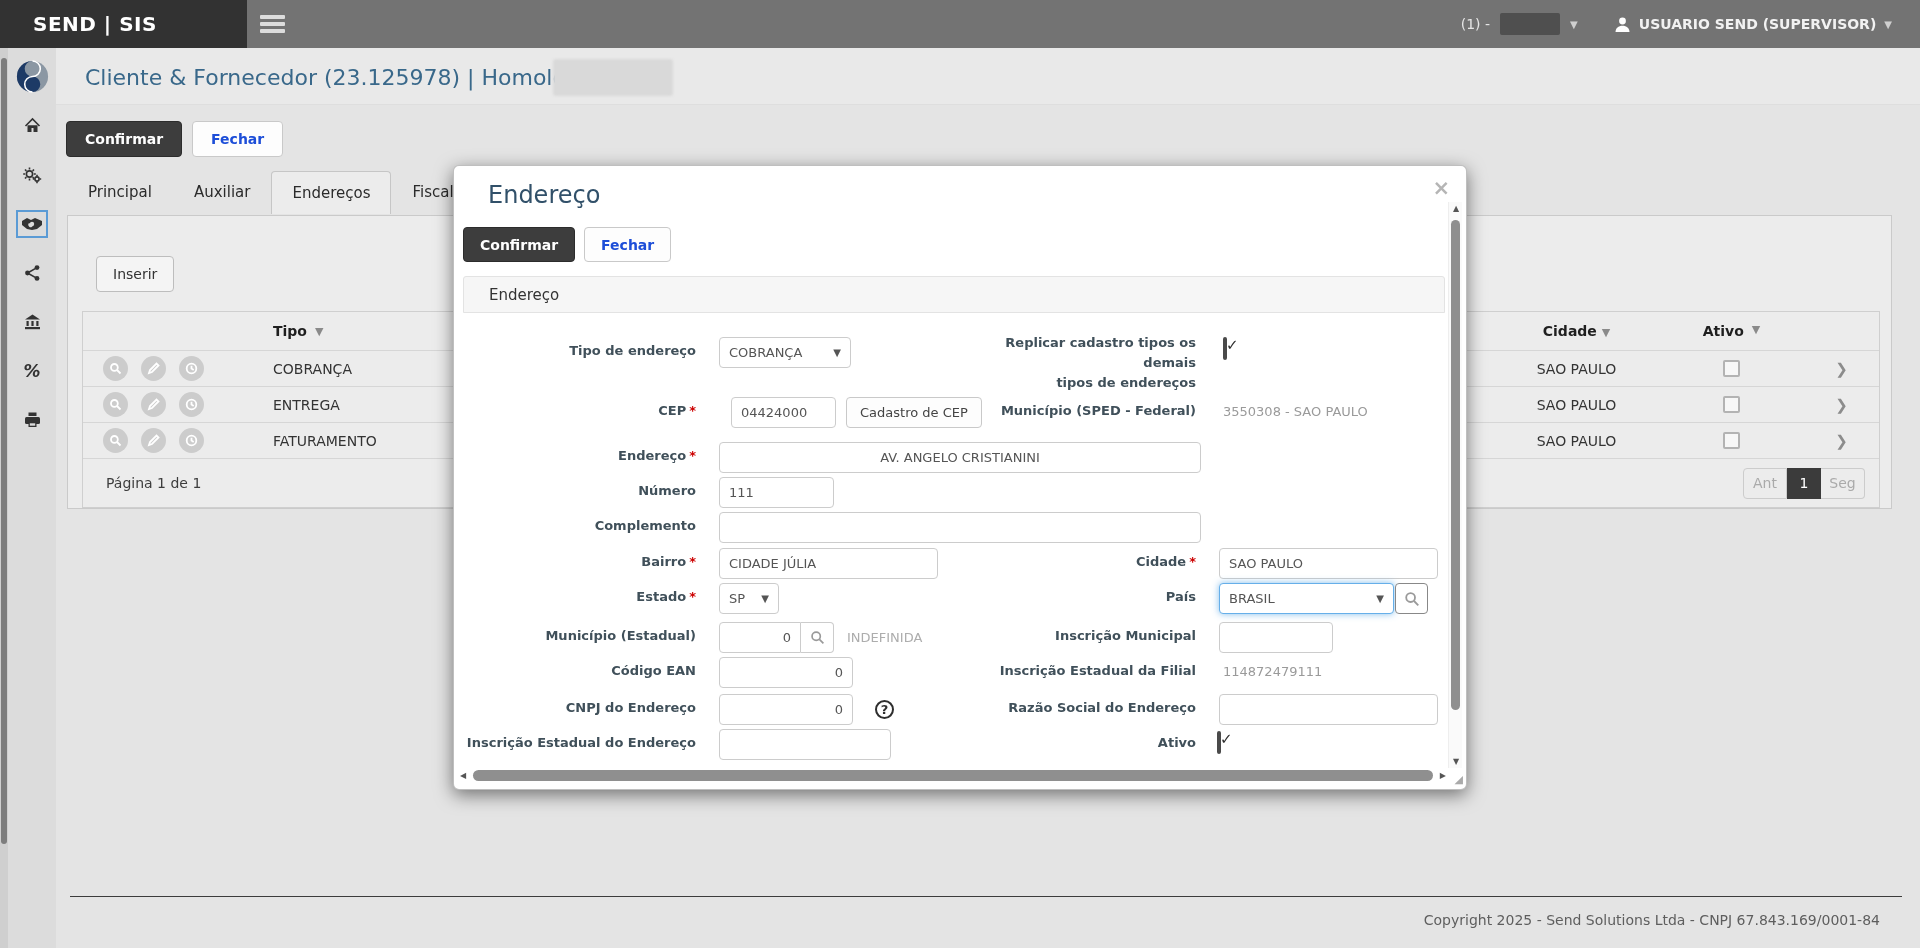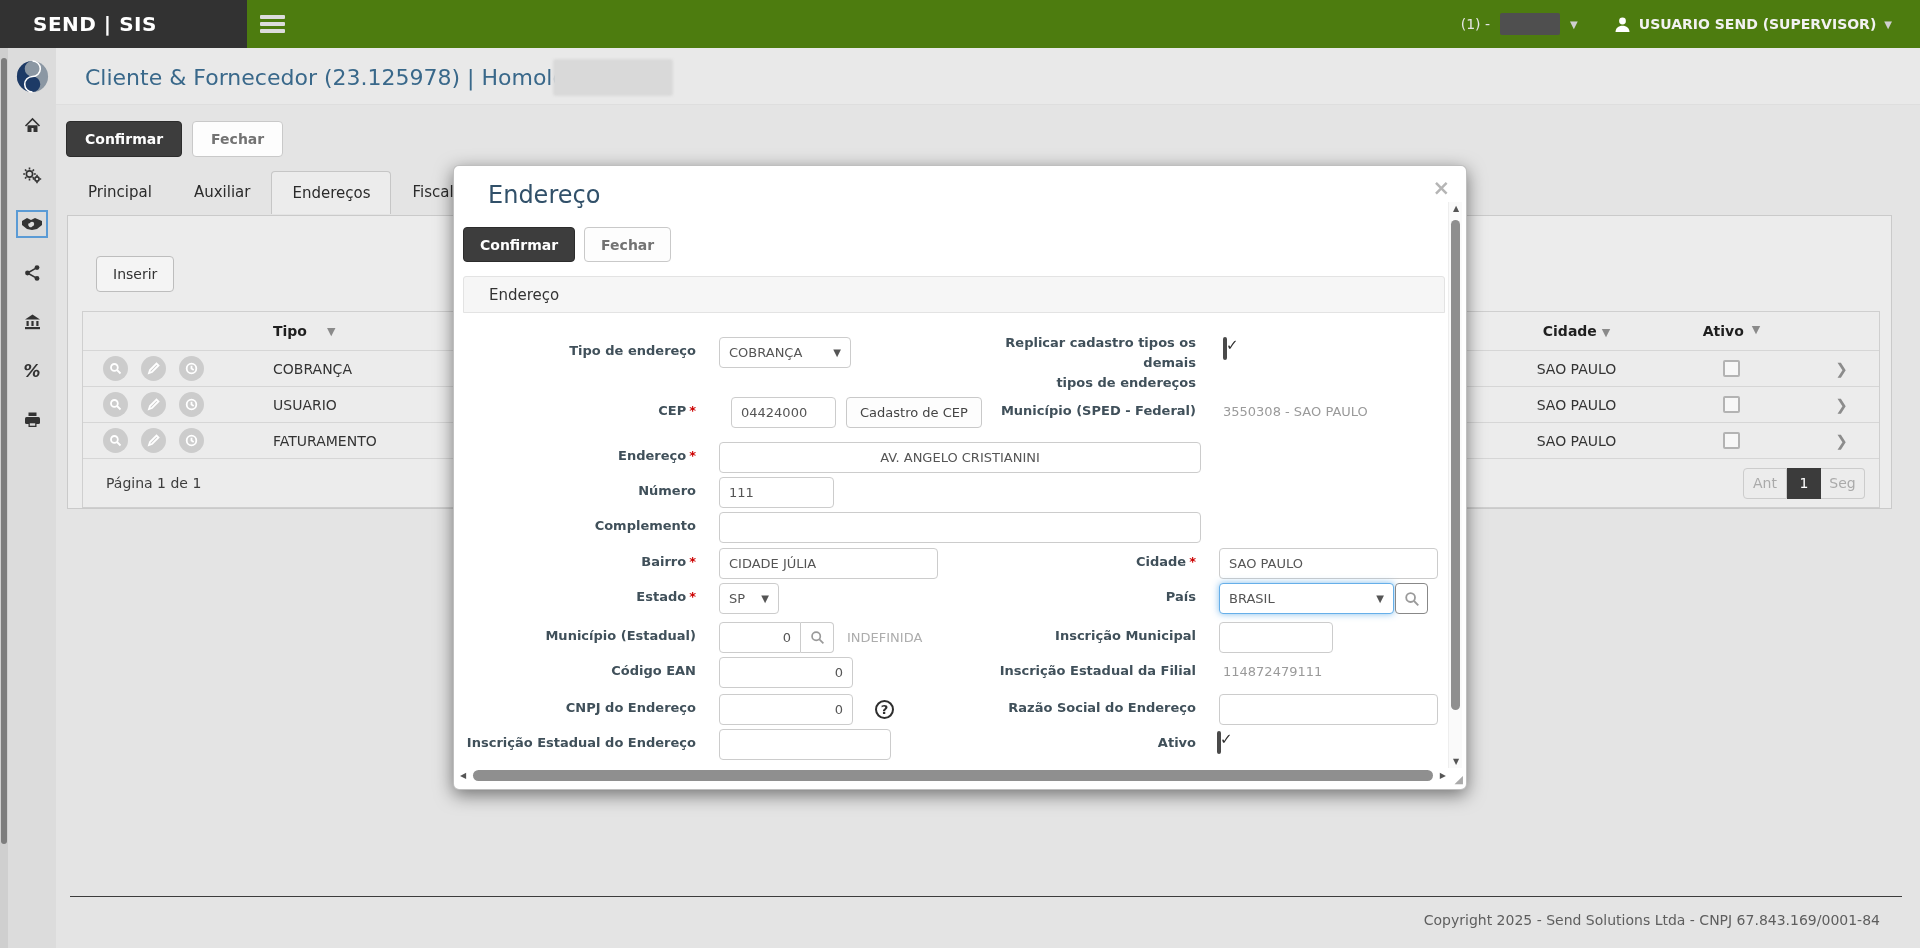--- a/index.html
+++ b/index.html
@@ -1,20 +1,20 @@
 <!DOCTYPE html>
 <html><head>
 <meta charset="utf-8">
 <style>
   * { margin:0; padding:0; box-sizing:border-box; }
   html,body { width:1920px; height:948px; overflow:hidden;
     font-family:"DejaVu Sans","Liberation Sans",sans-serif; background:#e4e4e4; }
 
   
-  .topbar { position:absolute; left:0; top:0; width:1920px; height:48px; background:#4d7c0f; z-index:30; }
+  .topbar { position:absolute; left:0; top:0; width:1920px; height:48px; background:#737373; z-index:30; }
   .topbar .brandzone { position:absolute; left:0; top:0; width:247px; height:48px; background:#323232; }
   .brand { position:absolute; left:33px; top:12px; color:#fff; font-size:20px; font-weight:bold; letter-spacing:.5px; }
   .hamburger { position:absolute; left:260px; top:15px; width:25px; height:18px; cursor:pointer; }
   .hamburger span { display:block; height:4px; background:#dcdcdc; border-radius:1px; margin-bottom:3px; }
   .topbar-right { position:absolute; right:28px; top:0; height:48px; display:flex; align-items:center; gap:10px; color:#e6e6e6; font-size:14px; }
   .redacted-dark { width:60px; height:22px; background:#4f4f4f; border-radius:2px; }
   .caret { font-size:10px; color:#cfcfcf; }
   .userbox { display:flex; align-items:center; gap:8px; margin-left:26px; font-weight:bold; font-size:14px; color:#f2f2f2; cursor:pointer; }
 
   
@@ -30,36 +30,36 @@
   .side-icons { position:absolute; left:0; top:62px; width:48px; display:flex; flex-direction:column; align-items:center; gap:27px; padding-top:5px; }
   .side-item { width:26px; height:22px; display:flex; align-items:center; justify-content:center; cursor:pointer; }
   .side-item svg { stroke:#333; fill:none; stroke-width:1.6; }
   .side-item.filled svg { fill:#333; stroke:none; }
   .side-item.active { outline:2px solid #5b9bd5; outline-offset:1px; }
   .pct { font-size:17px; font-weight:bold; color:#333; font-style:italic; }
 
   
   .btn { display:inline-flex; align-items:center; justify-content:center; border-radius:4px; font-size:14px; font-weight:bold; cursor:pointer; border:1px solid transparent; }
   .btn-dark { background:#3d3d3d; color:#fff; border-color:#2c2c2c; }
-  .btn-light { background:#fdfdfd; color:#737373; border-color:#c9c9c9; }
+  .btn-light { background:#fdfdfd; color:#1d4ed8; border-color:#c9c9c9; }
   .top-actions { position:absolute; left:66px; top:121px; display:flex; gap:10px; z-index:5; }
   .top-actions .btn { height:36px; padding:0 18px; }
 
   .tabs { position:absolute; left:67px; top:170px; display:flex; z-index:5; font-size:15px; color:#2b2b2b; }
   .tab { padding:12px 20px; cursor:pointer; border:1px solid transparent; border-bottom:none; border-radius:4px 4px 0 0; }
   .tab.active { background:#ececec; border-color:#c6c6c6; position:relative; top:1px; }
 
   .panel { position:absolute; left:67px; top:215px; width:1825px; height:294px; background:#ececec; border:1px solid #cacaca; z-index:4; }
   .insert-btn { position:absolute; left:28px; top:40px; height:36px; padding:0 16px; background:#f4f4f4; color:#333; font-weight:normal; font-size:14px; border:1px solid #bdbdbd; border-radius:4px; display:flex; align-items:center; cursor:pointer; }
 
   .grid { position:absolute; left:14px; top:95px; width:1798px; border:1px solid #cfcfcf; font-size:14px; color:#333; }
   .grow { display:flex; align-items:center; height:36px; border-bottom:1px solid #d6d6d6; }
   .grow.head { height:39px; font-weight:bold; color:#1f1f1f; }
   .c-actions { width:160px; display:flex; align-items:center; gap:13px; padding-left:20px; }
-  .c-tipo { width:260px; padding-left:30px; display:flex; align-items:center; gap:20px; }
+  .c-tipo { width:260px; padding-left:30px; display:flex; align-items:center; gap:8px; }
   .c-spacer { flex:1; }
   .c-tail { width:60px; }
   .c-cidade { width:165px; text-align:center; }
   .c-ativo { width:145px; display:flex; justify-content:center; }
   .c-chev { width:75px; display:flex; justify-content:center; }
   .sortcaret { color:#8a8a8a; font-size:11px; }
   .action-circle { width:25px; height:25px; border-radius:50%; background:#ccc; display:flex; align-items:center; justify-content:center; cursor:pointer; }
   .action-circle svg { stroke:#fff; fill:none; stroke-width:1.8; }
   .checkbox { width:17px; height:17px; border:2px solid #b3b3b3; background:#f7f7f7; border-radius:2px; }
   .checkbox.checked { border-color:#4a4a4a; background:#fff; position:relative; }
@@ -291,21 +291,21 @@
             </svg>
           </span>
         <span class="action-circle">
             <svg width="13" height="13" viewBox="0 0 13 13">
               <circle cx="6.5" cy="6.5" r="4.8"></circle>
               <path d="M6.5 3.8 V6.5 L8.7 8"></path>
             </svg>
           </span>
       </div>
       <div class="c-tipo">
-          <span>USUARIO</span>
+          <span>ENTREGA</span>
         </div>
       <div class="c-spacer"></div>
       <div class="c-tail">10</div>
       <div class="c-cidade">SAO PAULO</div>
       <div class="c-ativo">
           <span class="checkbox"></span>
         </div>
       <div class="c-chev">
           <span class="chev">❯</span>
         </div>

